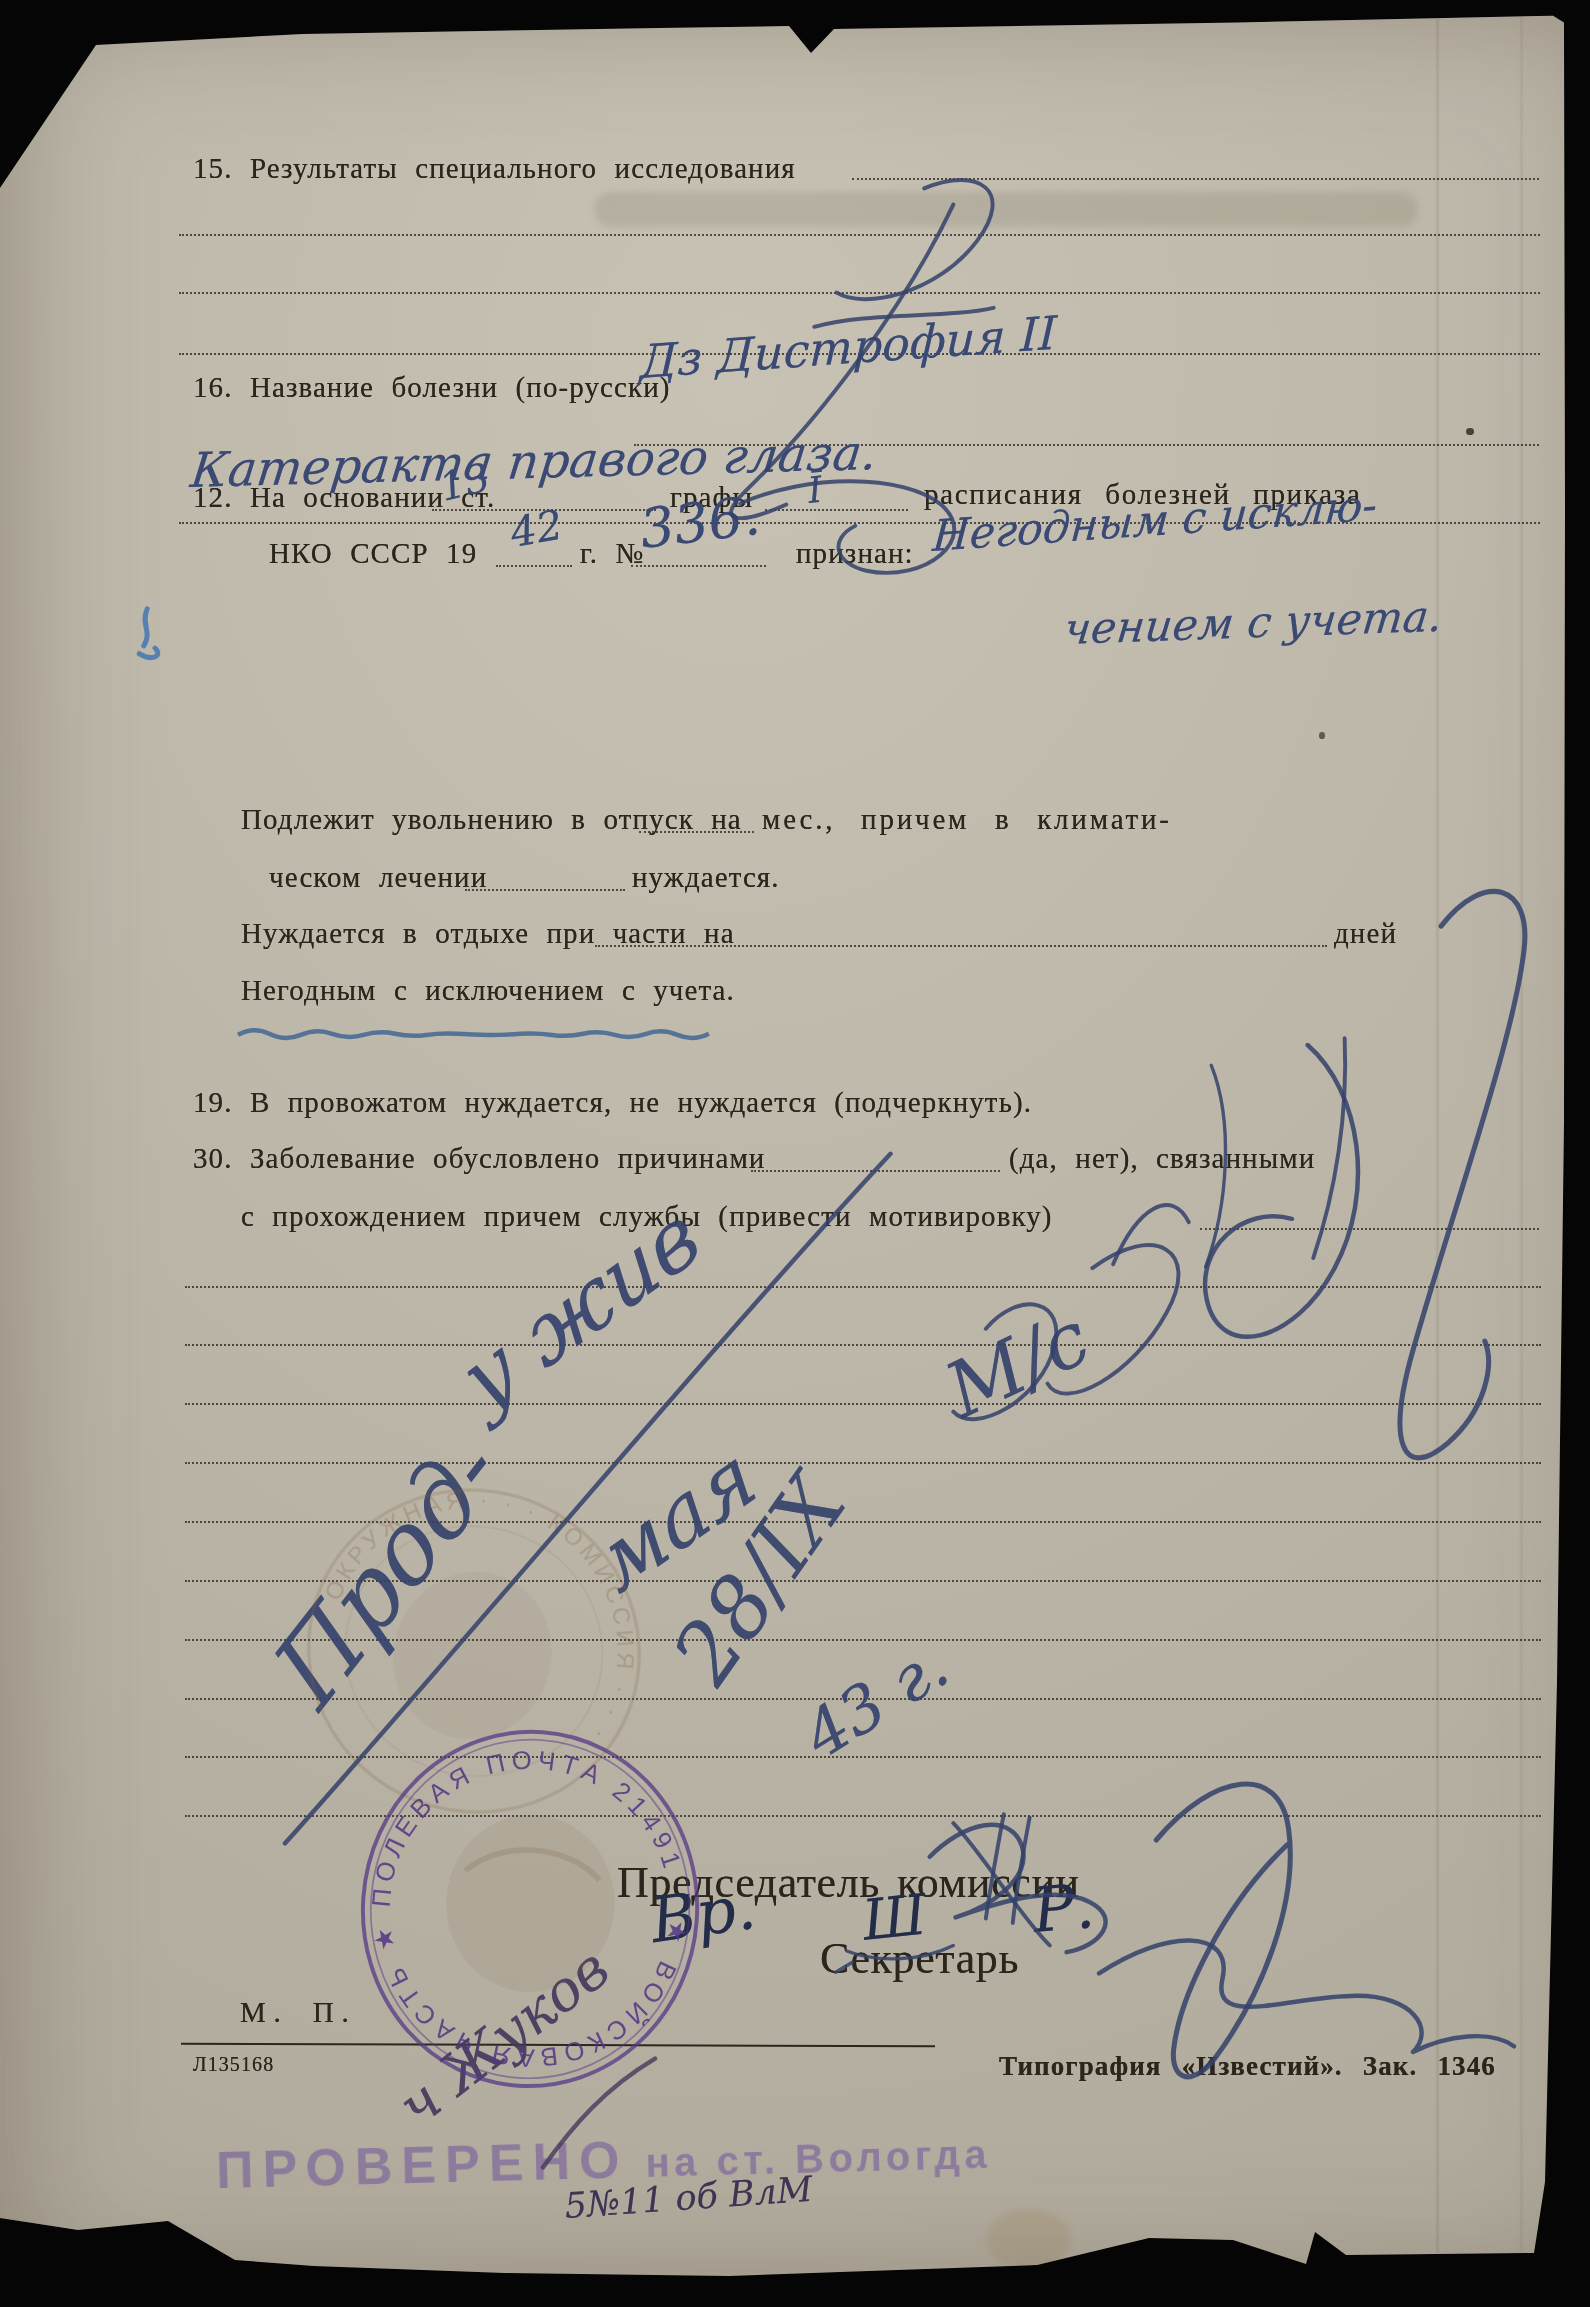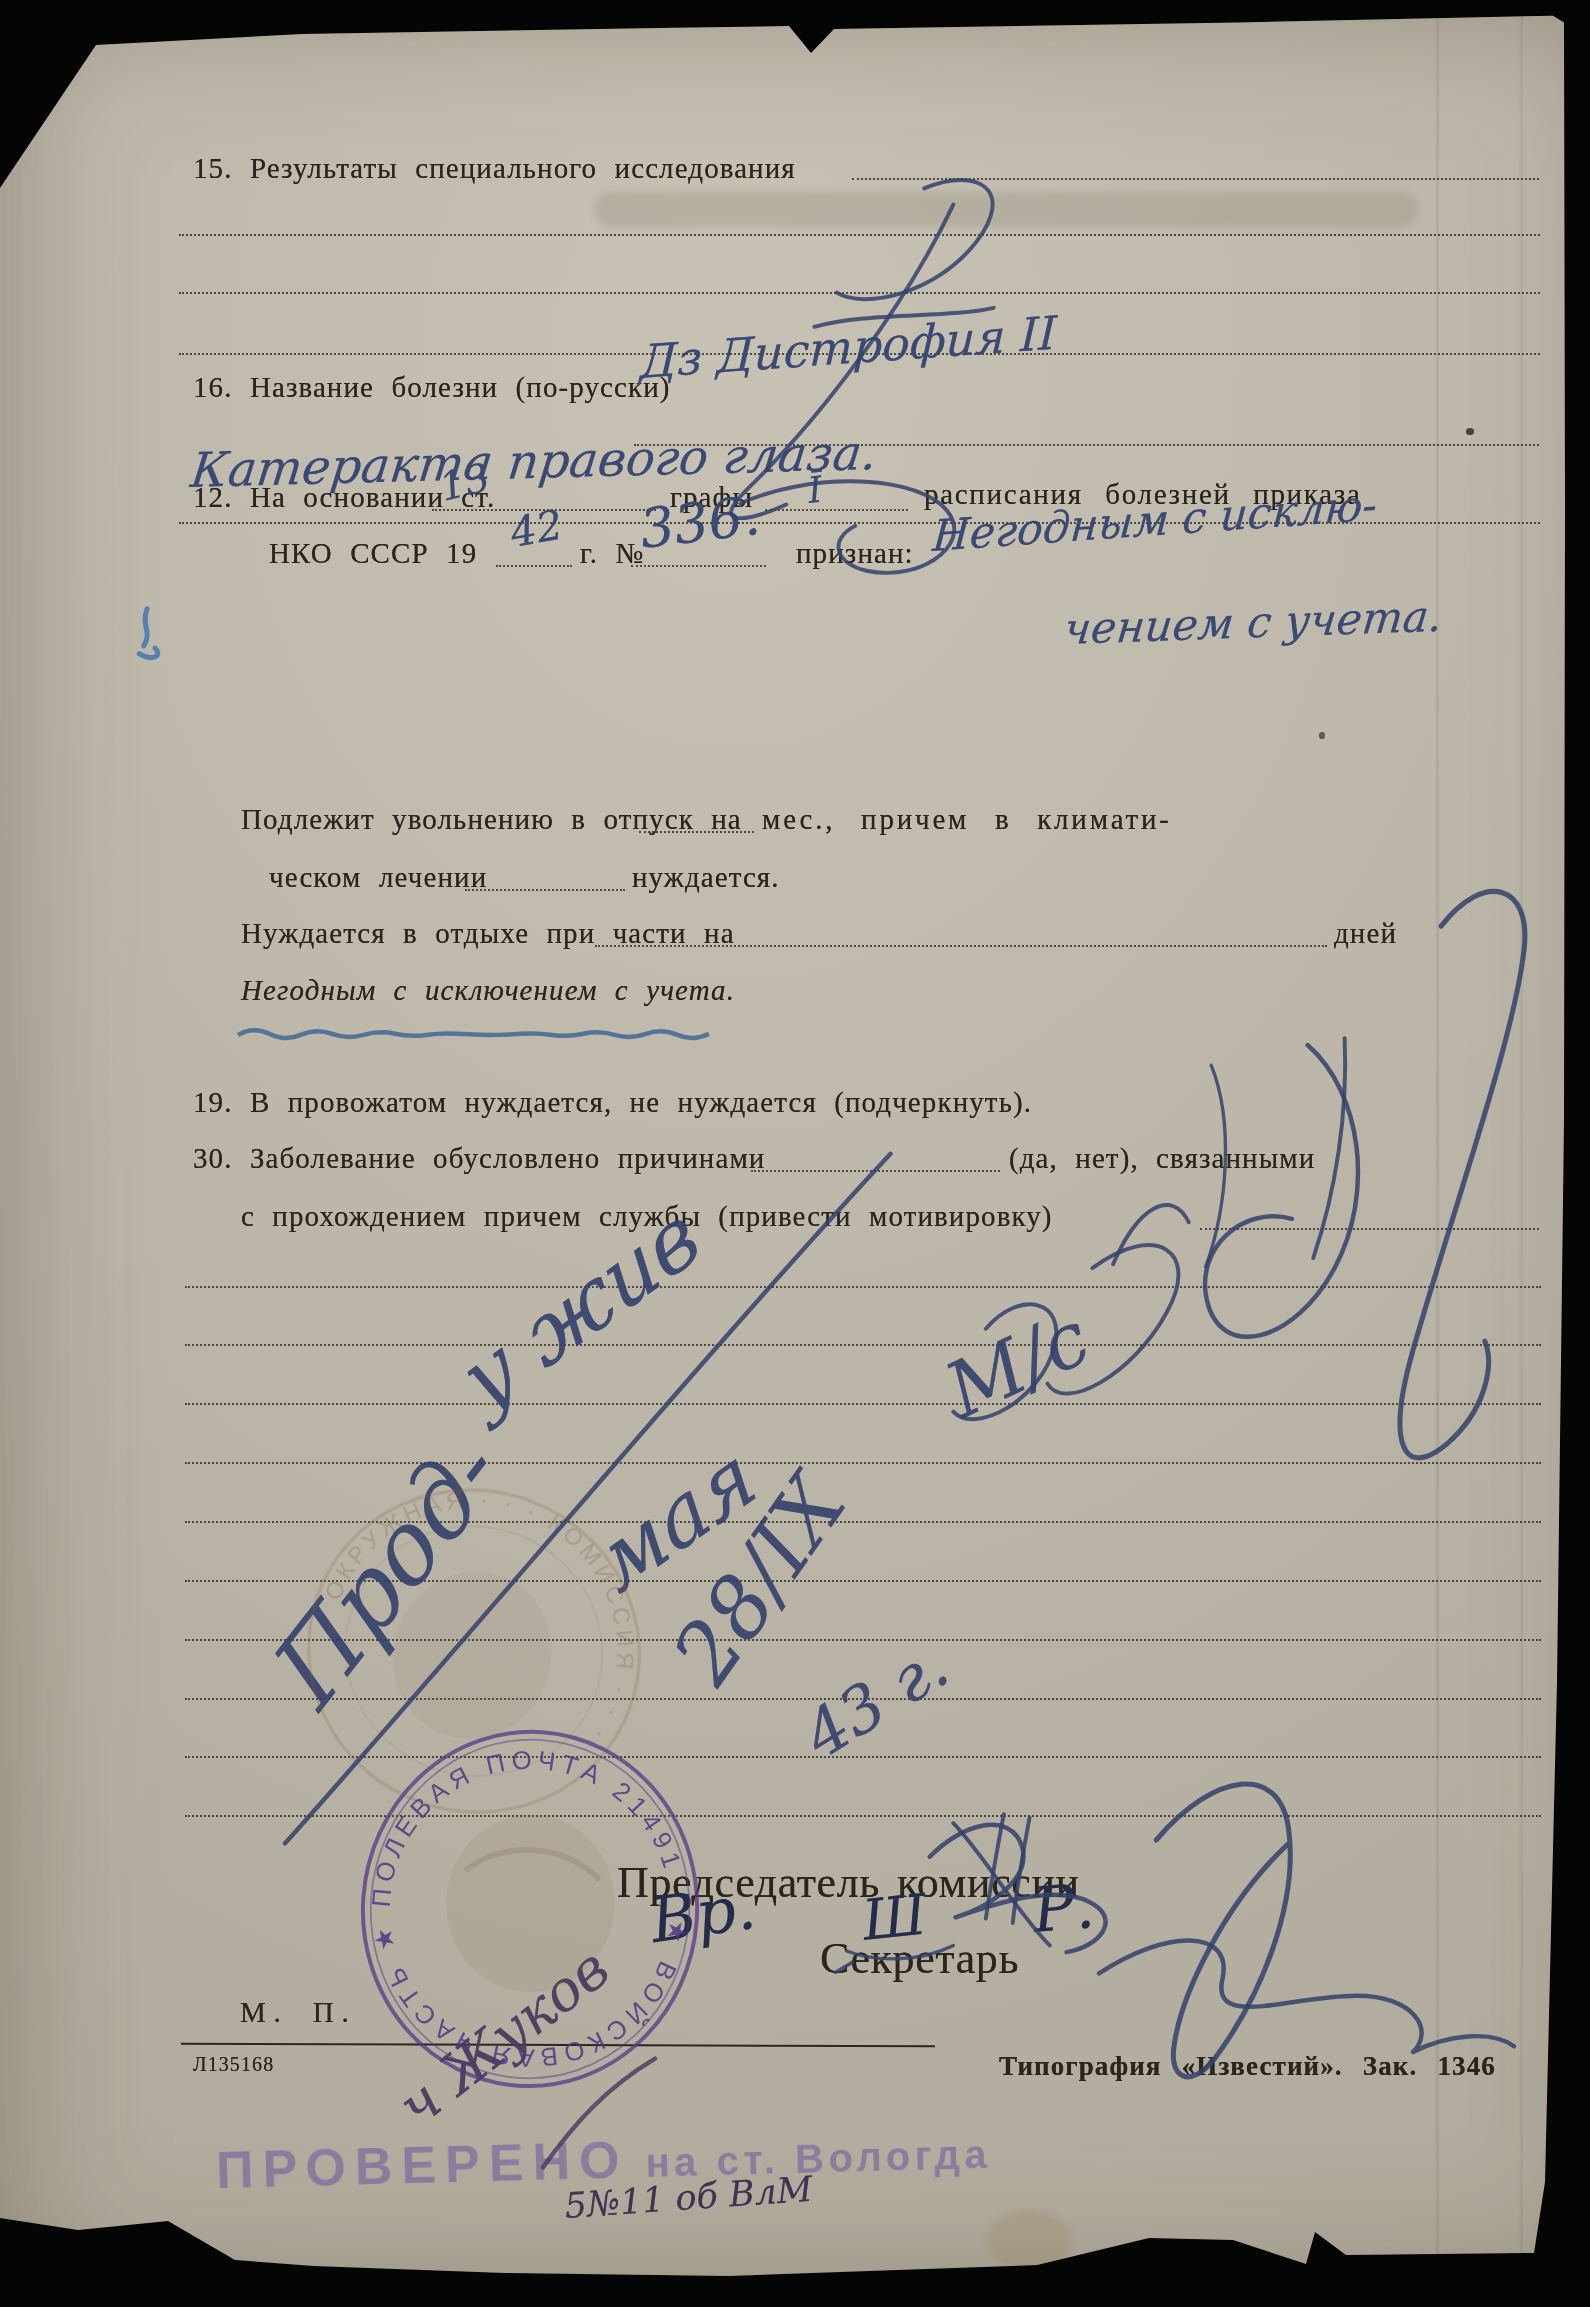--- a/index.html
+++ b/index.html
@@ -85,21 +85,21 @@
 
     <div class="pt" style="left:241px;top:803px;">Подлежит увольнению в отпуск на</div>
     <div class="dotline" style="left:639px;top:803px;width:115px;"></div>
     <div class="pt stretch" style="left:762px;top:803px;">мес., причем в климати-</div>
     <div class="pt" style="left:269px;top:861px;">ческом лечении</div>
     <div class="dotline" style="left:465px;top:861px;width:160px;"></div>
     <div class="pt" style="left:632px;top:861px;">нуждается.</div>
     <div class="pt" style="left:241px;top:917px;">Нуждается в отдыхе при части на</div>
     <div class="dotline" style="left:595px;top:917px;width:732px;"></div>
     <div class="pt" style="left:1334px;top:917px;">дней</div>
-    <div class="pt" style="left:241px;top:974px;font-style:italic;">Негодным с исключением с учета.</div>
+    <div class="pt" style="left:241px;top:974px;">Негодным с исключением с учета.</div>
 
     <div class="pt" style="left:193px;top:1086px;">19. В провожатом нуждается, не нуждается (подчеркнуть).</div>
     <div class="pt" style="left:193px;top:1142px;">30. Заболевание обусловлено причинами</div>
     <div class="dotline" style="left:751px;top:1142px;width:249px;"></div>
     <div class="pt" style="left:1009px;top:1142px;">(да, нет), связанными</div>
     <div class="pt" style="left:241px;top:1200px;">с прохождением причем службы (привести мотивировку)</div>
     <div class="dotline" style="left:1200px;top:1200px;width:339px;"></div>
 
     <div class="dotline" style="left:185px;top:1258px;width:1356px;"></div>
     <div class="dotline" style="left:185px;top:1316px;width:1356px;"></div>

